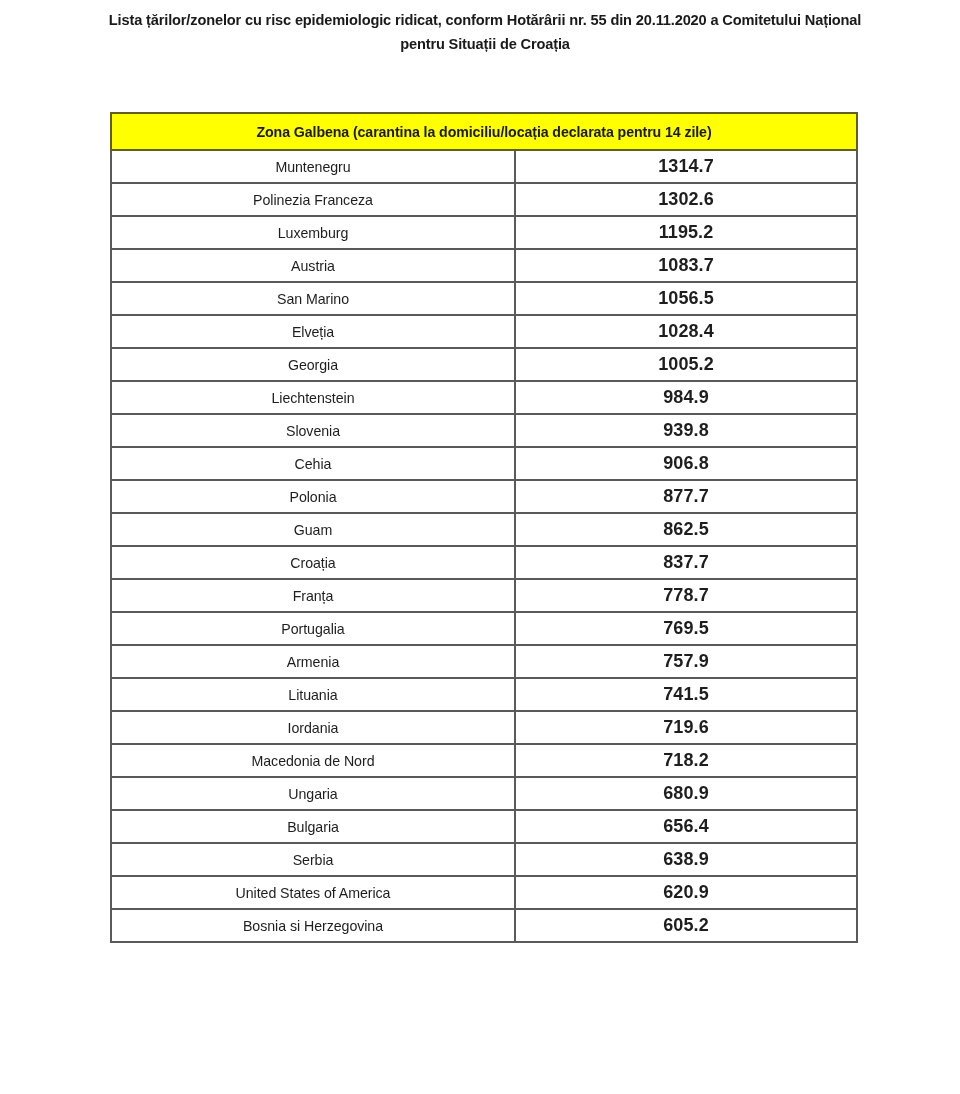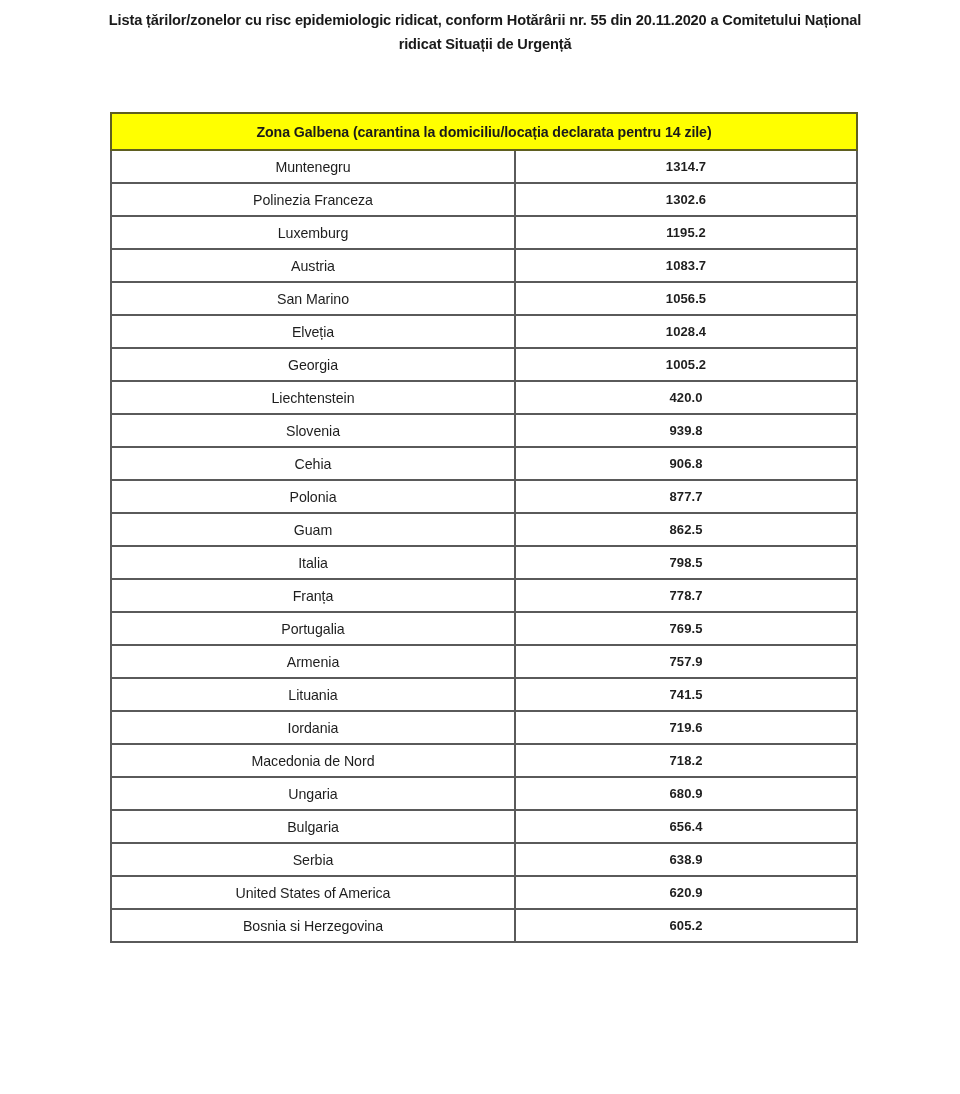--- a/index.html
+++ b/index.html
@@ -92,32 +92,32 @@
     text-align: center;
     vertical-align: middle;
     font-size: 14.2px;
     font-weight: normal;
     color: #1e1e1e;
     background: #ffffff;
     letter-spacing: -0.05px;
   }
   tr.data-row td.rate-cell {
     font-weight: bold;
-    font-size: 13px;
+    font-size: 18px;
     letter-spacing: 0.1px;
   }
 </style>
 </head>
 <body>
 
 <div class="page">
 
   <h1 class="doc-title">
     <span class="line1">Lista țărilor/zonelor cu risc epidemiologic ridicat, conform Hotărârii nr. 55 din 20.11.2020 a Comitetului Național</span>
-    <span class="line2">ridicat Situații de Urgență</span>
+    <span class="line2">pentru Situații de Croația</span>
   </h1>
 
   <div class="table-wrap">
     <table class="risk-table">
       <colgroup>
         <col class="col-state">
         <col class="col-rate">
       </colgroup>
       <thead>
         <tr class="banner-row">
@@ -148,41 +148,41 @@
           <tr class="data-row">
             <td class="state-cell">Elveția</td>
             <td class="rate-cell">1028.4</td>
           </tr>
           <tr class="data-row">
             <td class="state-cell">Georgia</td>
             <td class="rate-cell">1005.2</td>
           </tr>
           <tr class="data-row">
             <td class="state-cell">Liechtenstein</td>
-            <td class="rate-cell">420.0</td>
+            <td class="rate-cell">984.9</td>
           </tr>
           <tr class="data-row">
             <td class="state-cell">Slovenia</td>
             <td class="rate-cell">939.8</td>
           </tr>
           <tr class="data-row">
             <td class="state-cell">Cehia</td>
             <td class="rate-cell">906.8</td>
           </tr>
           <tr class="data-row">
             <td class="state-cell">Polonia</td>
             <td class="rate-cell">877.7</td>
           </tr>
           <tr class="data-row">
             <td class="state-cell">Guam</td>
             <td class="rate-cell">862.5</td>
           </tr>
           <tr class="data-row">
-            <td class="state-cell">Italia</td>
-            <td class="rate-cell">798.5</td>
+            <td class="state-cell">Croația</td>
+            <td class="rate-cell">837.7</td>
           </tr>
           <tr class="data-row">
             <td class="state-cell">Franța</td>
             <td class="rate-cell">778.7</td>
           </tr>
           <tr class="data-row">
             <td class="state-cell">Portugalia</td>
             <td class="rate-cell">769.5</td>
           </tr>
           <tr class="data-row">

